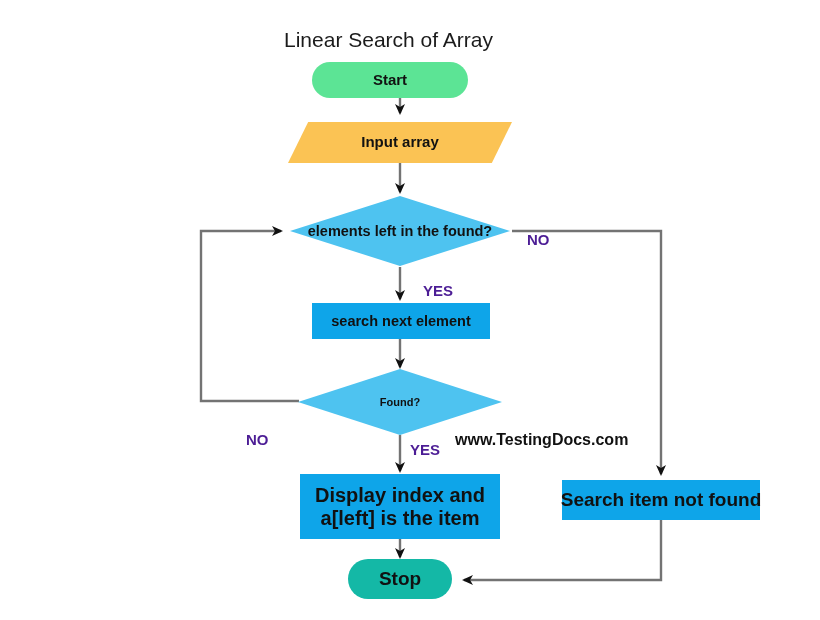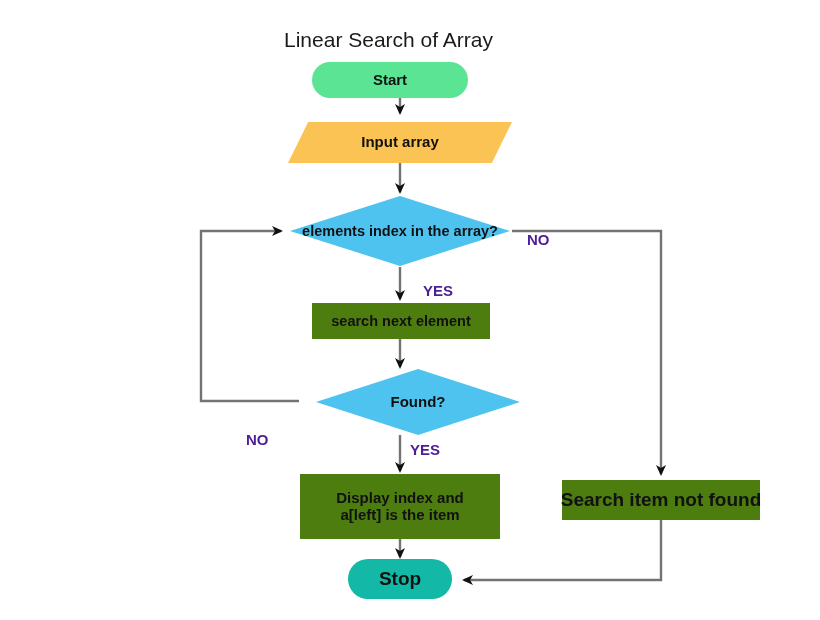--- a/index.html
+++ b/index.html
@@ -49,21 +49,21 @@
   .terminator {
     border-radius: 22px;
   }
   .start-node {
     background: #5ce495;
   }
   .stop-node {
     background: #14b8a6;
   }
   .process {
-    background: #4d7c0f;
+    background: #0ea5e9;
   }
   .io-shape {
     background: transparent;
   }
   .io-fill {
     position: absolute;
     left: 0;
     top: 0;
     width: 100%;
     height: 100%;
@@ -162,47 +162,48 @@
     <span>Start</span>
   </div>
 
   <div class="node io-shape" style="left:288px; top:122px; width:224px; height:41px; font-size:15px;">
     <span class="io-fill"></span>
     <span class="io-label">Input array</span>
   </div>
 
   <div class="node decision" style="left:290px; top:196px; width:220px; height:70px; font-size:14.5px;">
     <span class="decision-fill"></span>
-    <span class="decision-label">elements index in the array?</span>
+    <span class="decision-label">elements left in the found?</span>
   </div>
 
   <div class="node process" style="left:312px; top:303px; width:178px; height:36px; font-size:14.5px;">
     <span>search next element</span>
   </div>
 
-  <div class="node decision" style="left:316px; top:369px; width:204px; height:66px; font-size:15px;">
+  <div class="node decision" style="left:298px; top:369px; width:204px; height:66px; font-size:11px;">
     <span class="decision-fill"></span>
     <span class="decision-label">Found?</span>
   </div>
 
-  <div class="node process" style="left:300px; top:474px; width:200px; height:65px; font-size:15px; flex-direction:column;">
+  <div class="node process" style="left:300px; top:474px; width:200px; height:65px; font-size:20px; flex-direction:column;">
     <span>Display index and</span>
     <span>a[left] is the item</span>
   </div>
 
   <div class="node process" style="left:562px; top:480px; width:198px; height:40px; font-size:19px;">
     <span>Search item not found</span>
   </div>
 
   <div class="node terminator stop-node" style="left:348px; top:559px; width:104px; height:40px; font-size:19px;">
     <span>Stop</span>
   </div>
 
   <div class="edge-label" style="left:527px; top:231px; font-size:15px;">NO</div>
 
   <div class="edge-label" style="left:423px; top:282px; font-size:15px;">YES</div>
 
   <div class="edge-label" style="left:246px; top:431px; font-size:15px;">NO</div>
 
   <div class="edge-label" style="left:410px; top:441px; font-size:15px;">YES</div>
 
+  <div class="watermark" style="left:455px; top:431px; font-size:16px;">www.TestingDocs.com</div>
 
 </div>
 
 </body></html>

